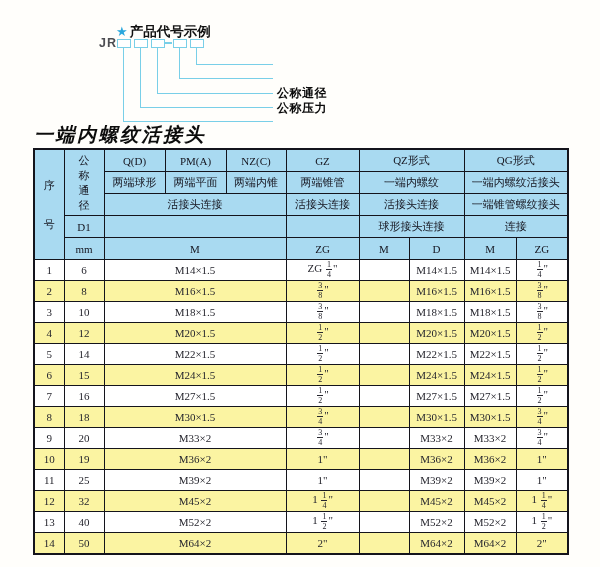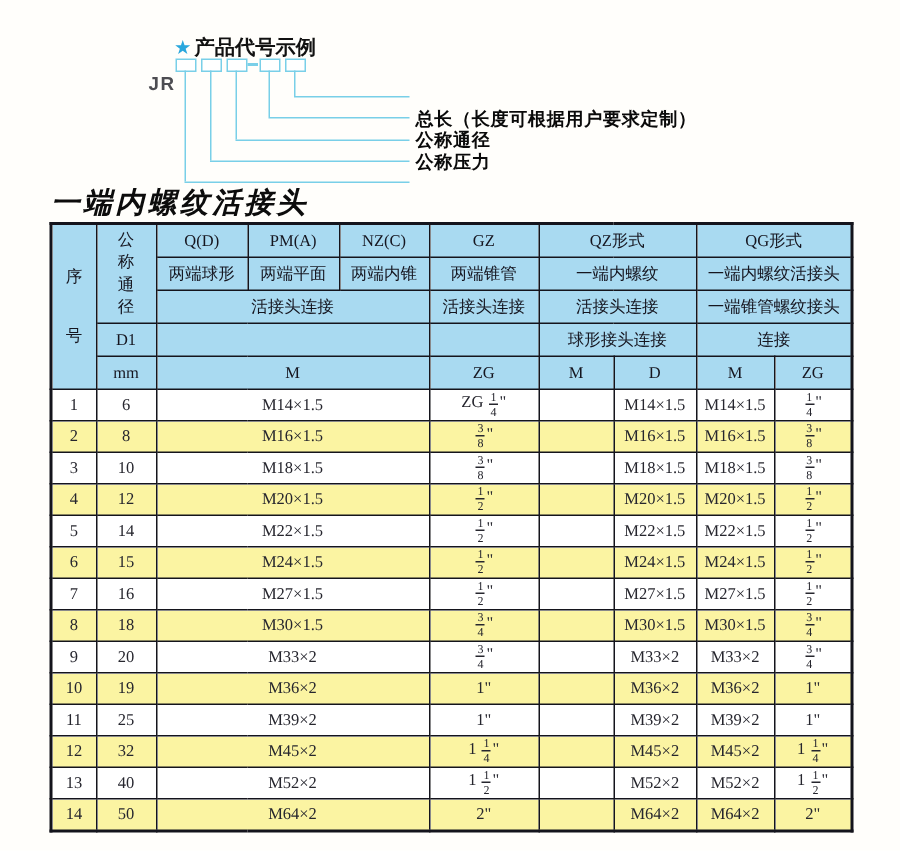--- a/index.html
+++ b/index.html
@@ -2,21 +2,21 @@
 <html><head>
 <meta charset="utf-8">
 <style>
   html,body{margin:0;padding:0;background:#ffffff;}
   .page{position:relative;width:600px;height:567px;background:#fffefb;overflow:hidden;
         font-family:"Liberation Sans","DejaVu Sans",sans-serif;}
 
   
   .diag-heading{position:absolute;left:116px;top:23px;font-size:13.5px;font-weight:700;color:#111;}
   .diag-heading .star{color:#2aa7dd;margin-right:2px;font-size:13px;}
-  .code-prefix{position:absolute;left:99px;top:49px;font-size:12.5px;font-weight:600;color:#4d4d52;letter-spacing:1px;}
+  .code-prefix{position:absolute;left:99px;top:36px;font-size:12.5px;font-weight:600;color:#4d4d52;letter-spacing:1px;}
   .code-box{position:absolute;top:39px;width:12px;height:7px;border:1.4px solid #79cfe8;background:#fff;}
   .code-dash{position:absolute;top:42px;width:7px;height:2px;background:#79cfe8;}
   .cline{position:absolute;background:#79cfe8;}
   .diag-label{position:absolute;left:277px;height:14px;font-size:12px;font-weight:600;color:#0a0a0a;white-space:nowrap;letter-spacing:0.5px;}
 
   
   .table-title{position:absolute;left:34px;top:122px;margin:0;font-family:"DejaVu Serif","Liberation Serif",serif;
                font-size:19px;font-weight:700;font-style:italic;color:#0c0c0c;letter-spacing:2.5px;}
 
   
@@ -56,21 +56,20 @@
   <span class="cline" style="left:157px;top:47px;width:1px;height:46px"></span>
   <span class="cline" style="left:140px;top:47px;width:1px;height:60px"></span>
   <span class="cline" style="left:123px;top:47px;width:1px;height:74px"></span>
 
   <span class="cline" style="left:196px;top:64px;width:77px;height:1px"></span>
   <span class="cline" style="left:179px;top:78px;width:94px;height:1px"></span>
   <span class="cline" style="left:157px;top:93px;width:116px;height:1px"></span>
   <span class="cline" style="left:140px;top:107px;width:133px;height:1px"></span>
   <span class="cline" style="left:123px;top:121px;width:150px;height:1px"></span>
 
-  <div class="diag-label" style="top:71px">总长（长度可根据用户要求定制）</div>
   <div class="diag-label" style="top:85px">公称通径</div>
   <div class="diag-label" style="top:100px">公称压力</div>
 
   <h2 class="table-title">一端内螺纹活接头</h2>
 
   <table class="ref">
     <colgroup>
       <col style="width:30px">
         <col style="width:40px">
       <col style="width:61px">

